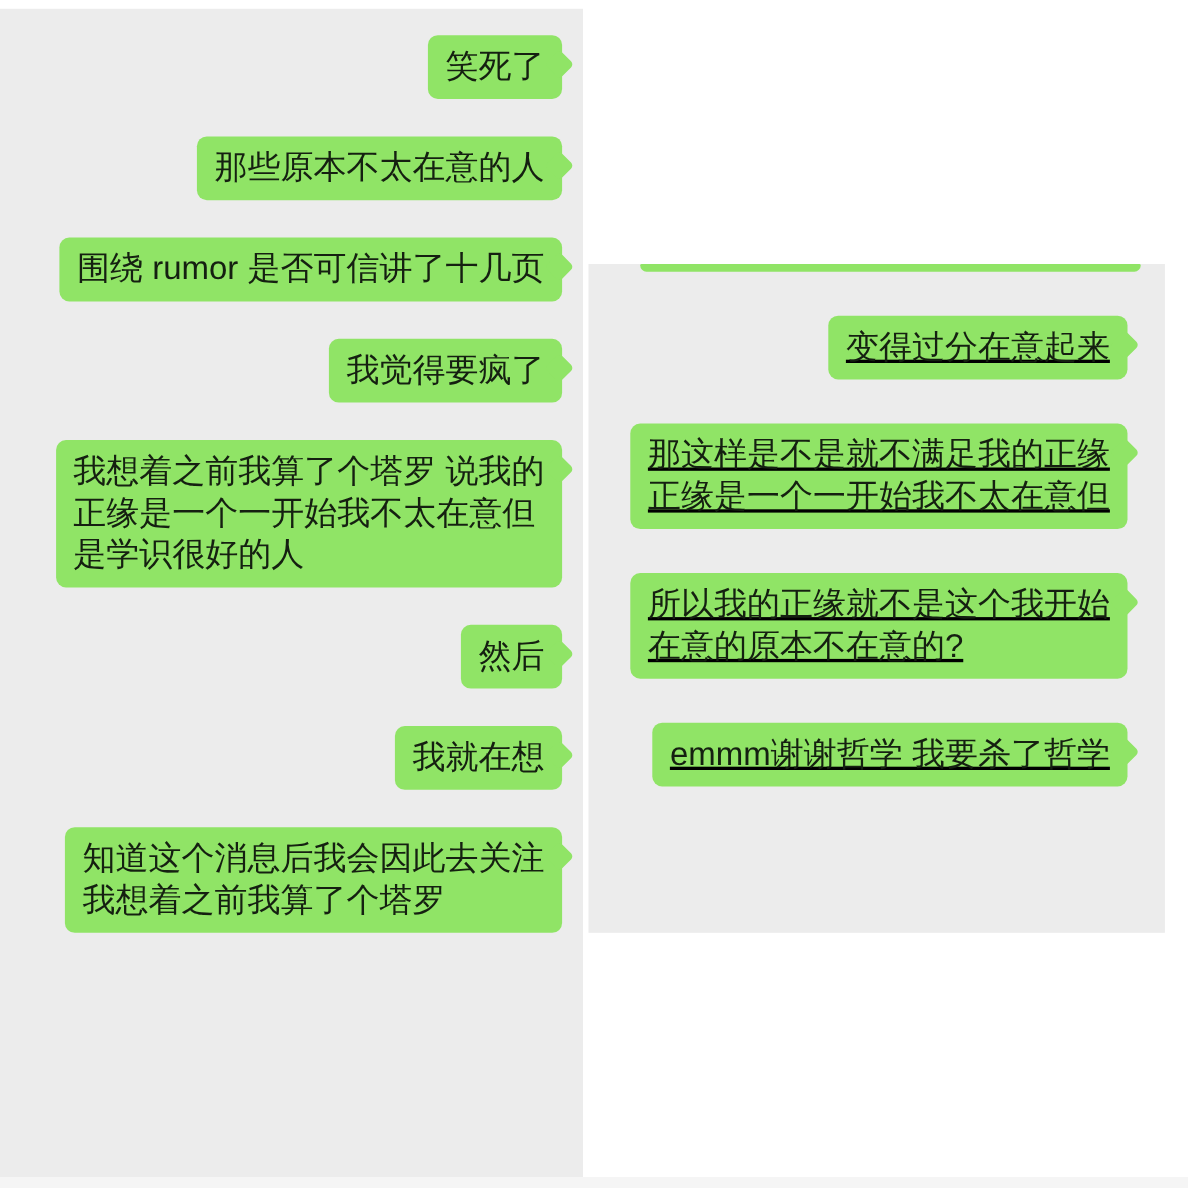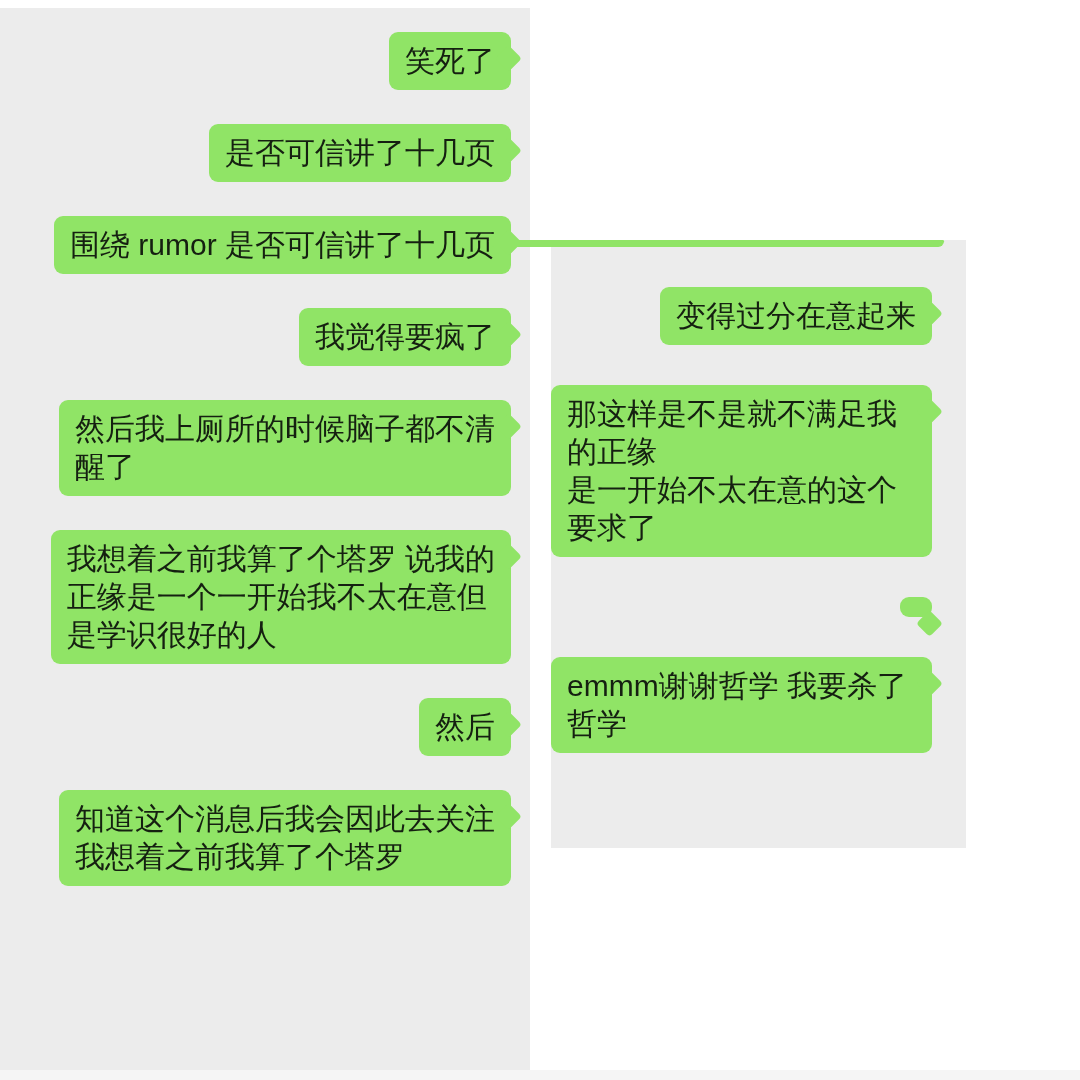--- a/index.html
+++ b/index.html
@@ -25,24 +25,25 @@
 
   .panel-left {
     left: 0;
     top: 8px;
     width: 530px;
     height: 1062px;
     padding-top: 16px;
   }
 
   .panel-right {
-    left: 551px;
+    left: 535px;
     top: 240px;
-    width: 415px;
+    width: 524px;
     height: 608px;
+    text-decoration: underline;
   }
 
   .bubble {
     position: relative;
     background: var(--bubble, #90e466);
     border-radius: 9px;
     padding: 10px 16px;
     color: var(--bubble-text, #152011);
     font-size: 30px;
     line-height: 38px;
@@ -86,37 +87,37 @@
     background: #f5f5f5;
   }
 </style>
 </head>
 <body>
 
 <div class="page">
 
   <section class="panel panel-left" id="panel-left">
       <div class="bubble"><span>笑死了</span><span class="tail"></span></div>
-      <div class="bubble"><span>是否可信讲了十几页</span><span class="tail"></span></div>
+      <div class="bubble"><span>那些原本不太在意的人</span><span class="tail"></span></div>
       <div class="bubble"><span>围绕 rumor 是否可信讲了十几页</span><span class="tail"></span></div>
       <div class="bubble"><span>我觉得要疯了</span><span class="tail"></span></div>
-      <div class="bubble"><span>然后我上厕所的时候脑子都不清
-醒了</span><span class="tail"></span></div>
       <div class="bubble"><span>我想着之前我算了个塔罗 说我的
 正缘是一个一开始我不太在意但
 是学识很好的人</span><span class="tail"></span></div>
       <div class="bubble"><span>然后</span><span class="tail"></span></div>
+      <div class="bubble"><span>我就在想</span><span class="tail"></span></div>
       <div class="bubble"><span>知道这个消息后我会因此去关注
 我想着之前我算了个塔罗</span><span class="tail"></span></div>
     </section>
 
   <section class="panel panel-right" id="panel-right">
     <div class="bubble-remnant"></div>
   <div class="bubble"><span>变得过分在意起来</span><span class="tail"></span></div>
       <div class="bubble"><span>那这样是不是就不满足我的正缘
-是一开始不太在意的这个要求了</span><span class="tail"></span></div>
-      <div class="bubble"><span class="tail"></span></div>
+正缘是一个一开始我不太在意但</span><span class="tail"></span></div>
+      <div class="bubble"><span>所以我的正缘就不是这个我开始
+在意的原本不在意的?</span><span class="tail"></span></div>
       <div class="bubble"><span>emmm谢谢哲学 我要杀了哲学</span><span class="tail"></span></div>
     </section>
 
   <div class="bottom-strip"></div>
 
 </div>
 
 </body></html>

